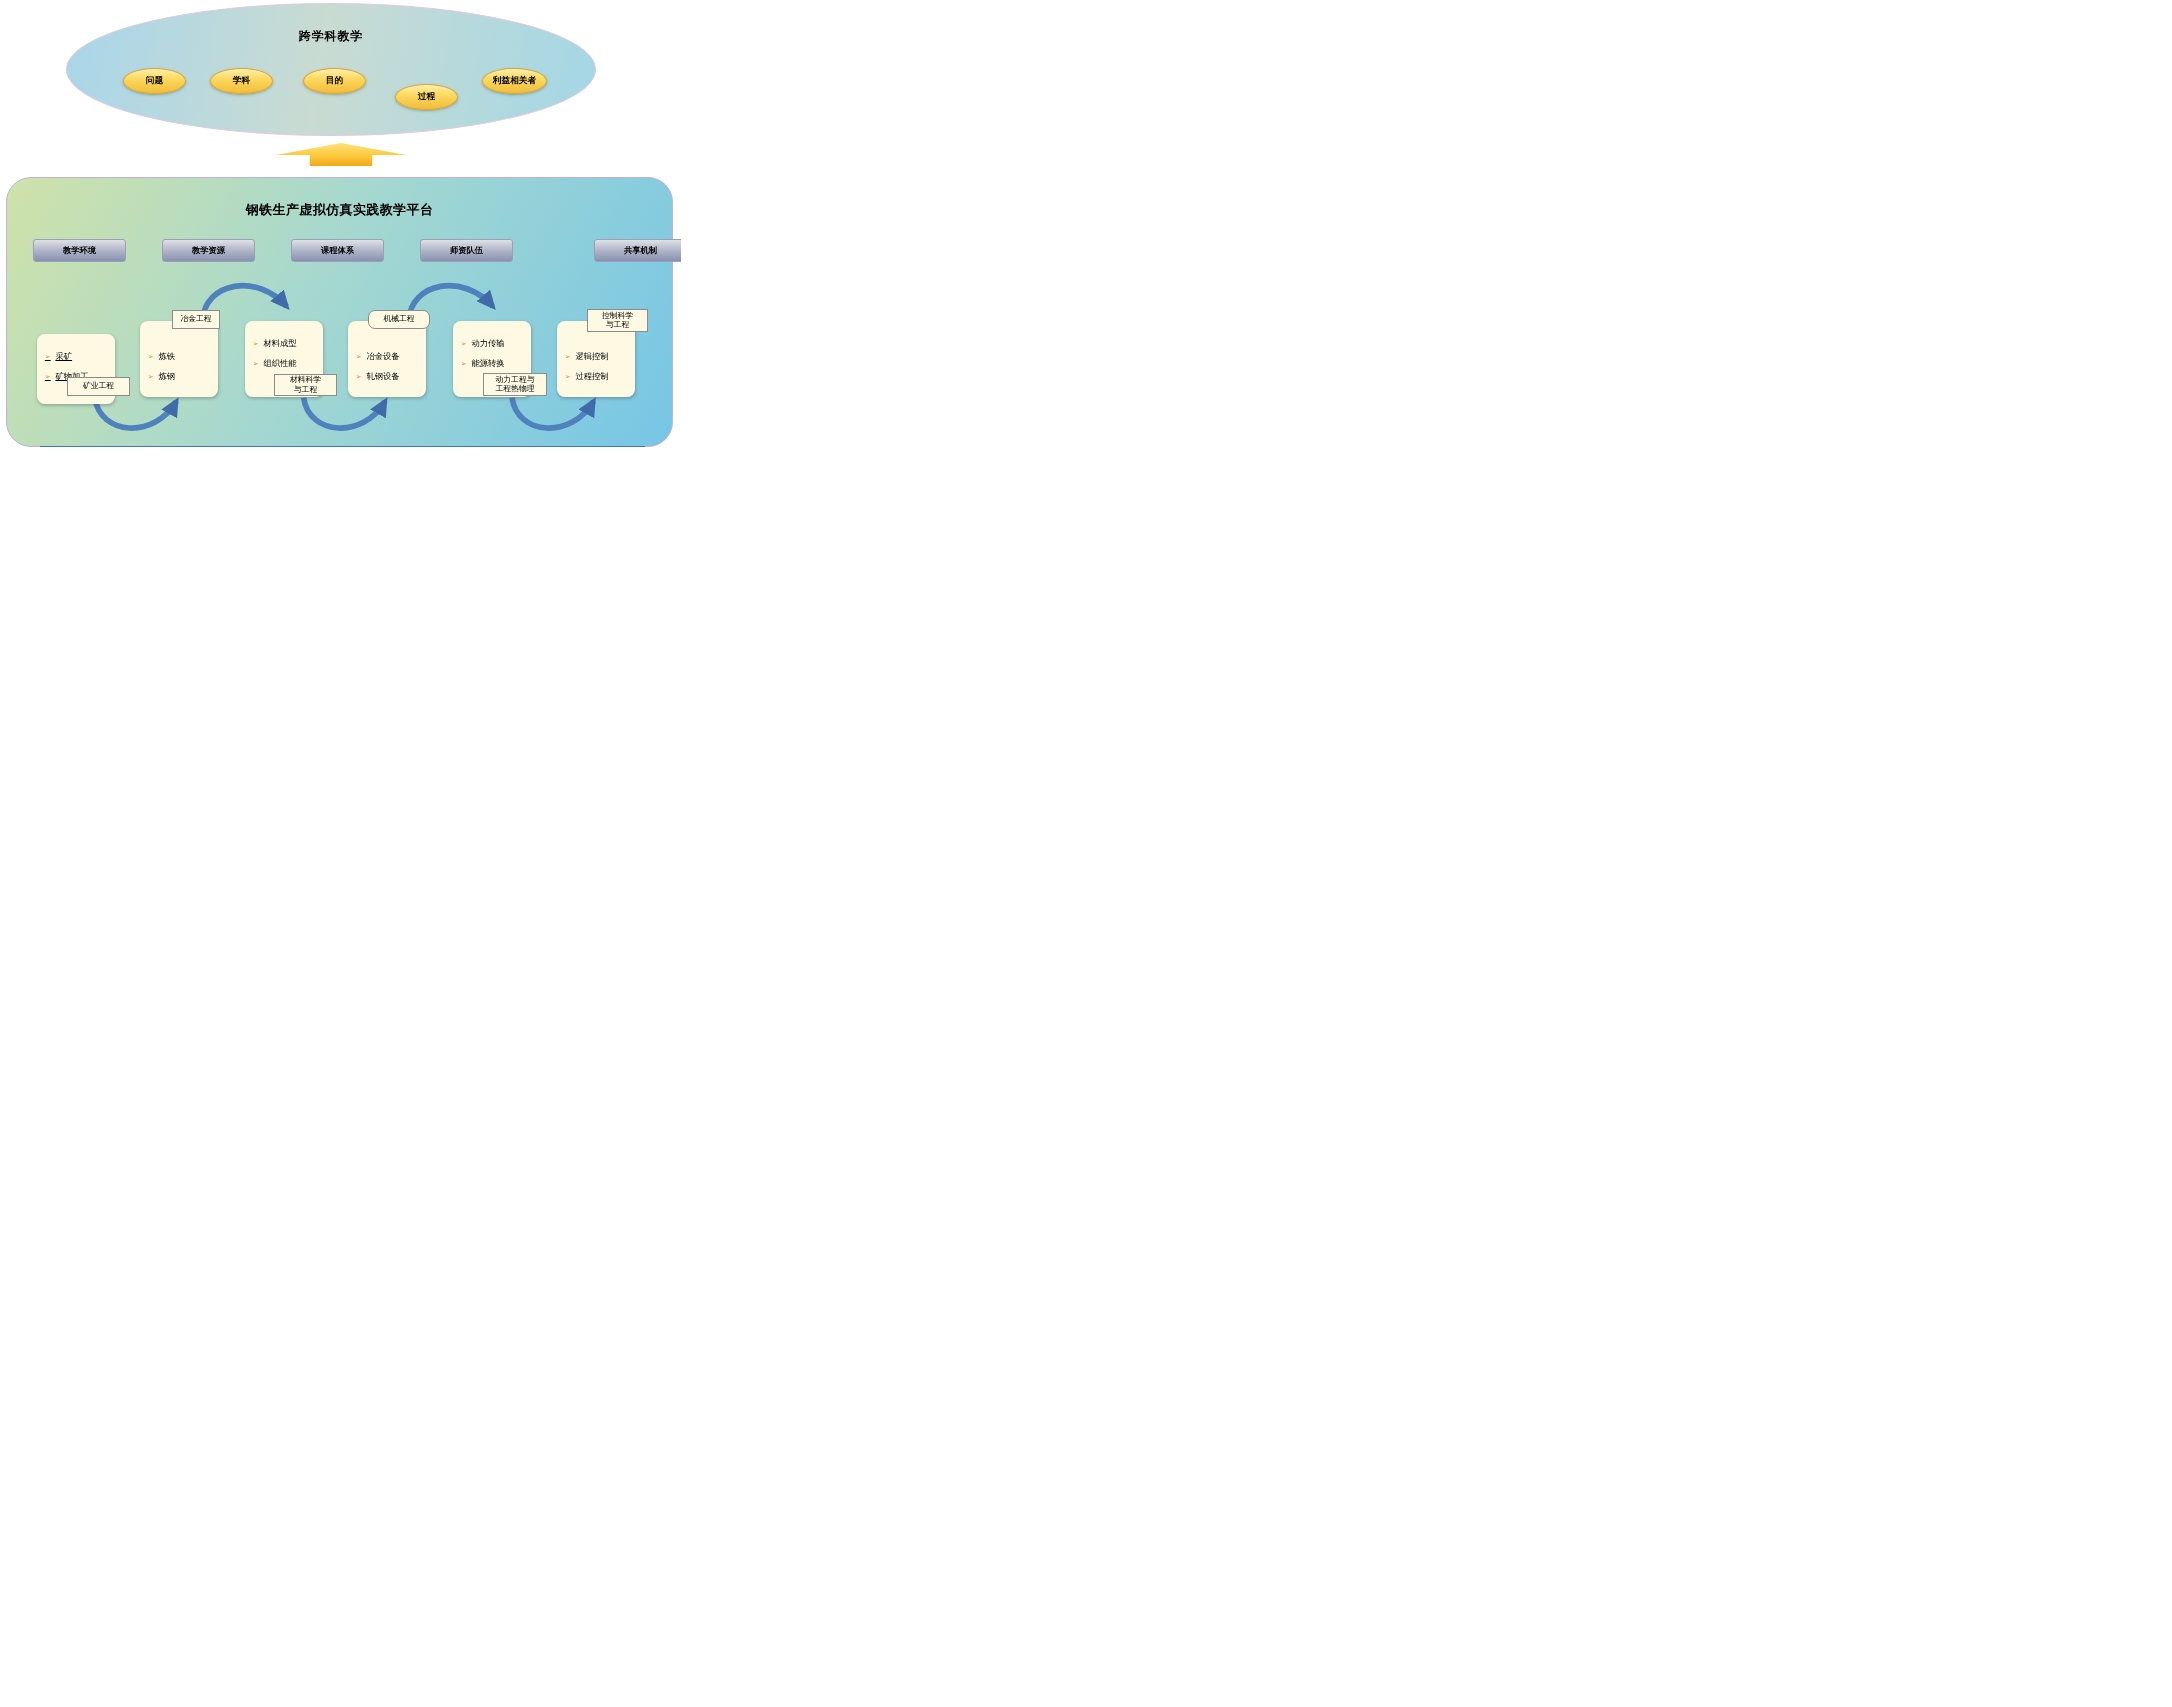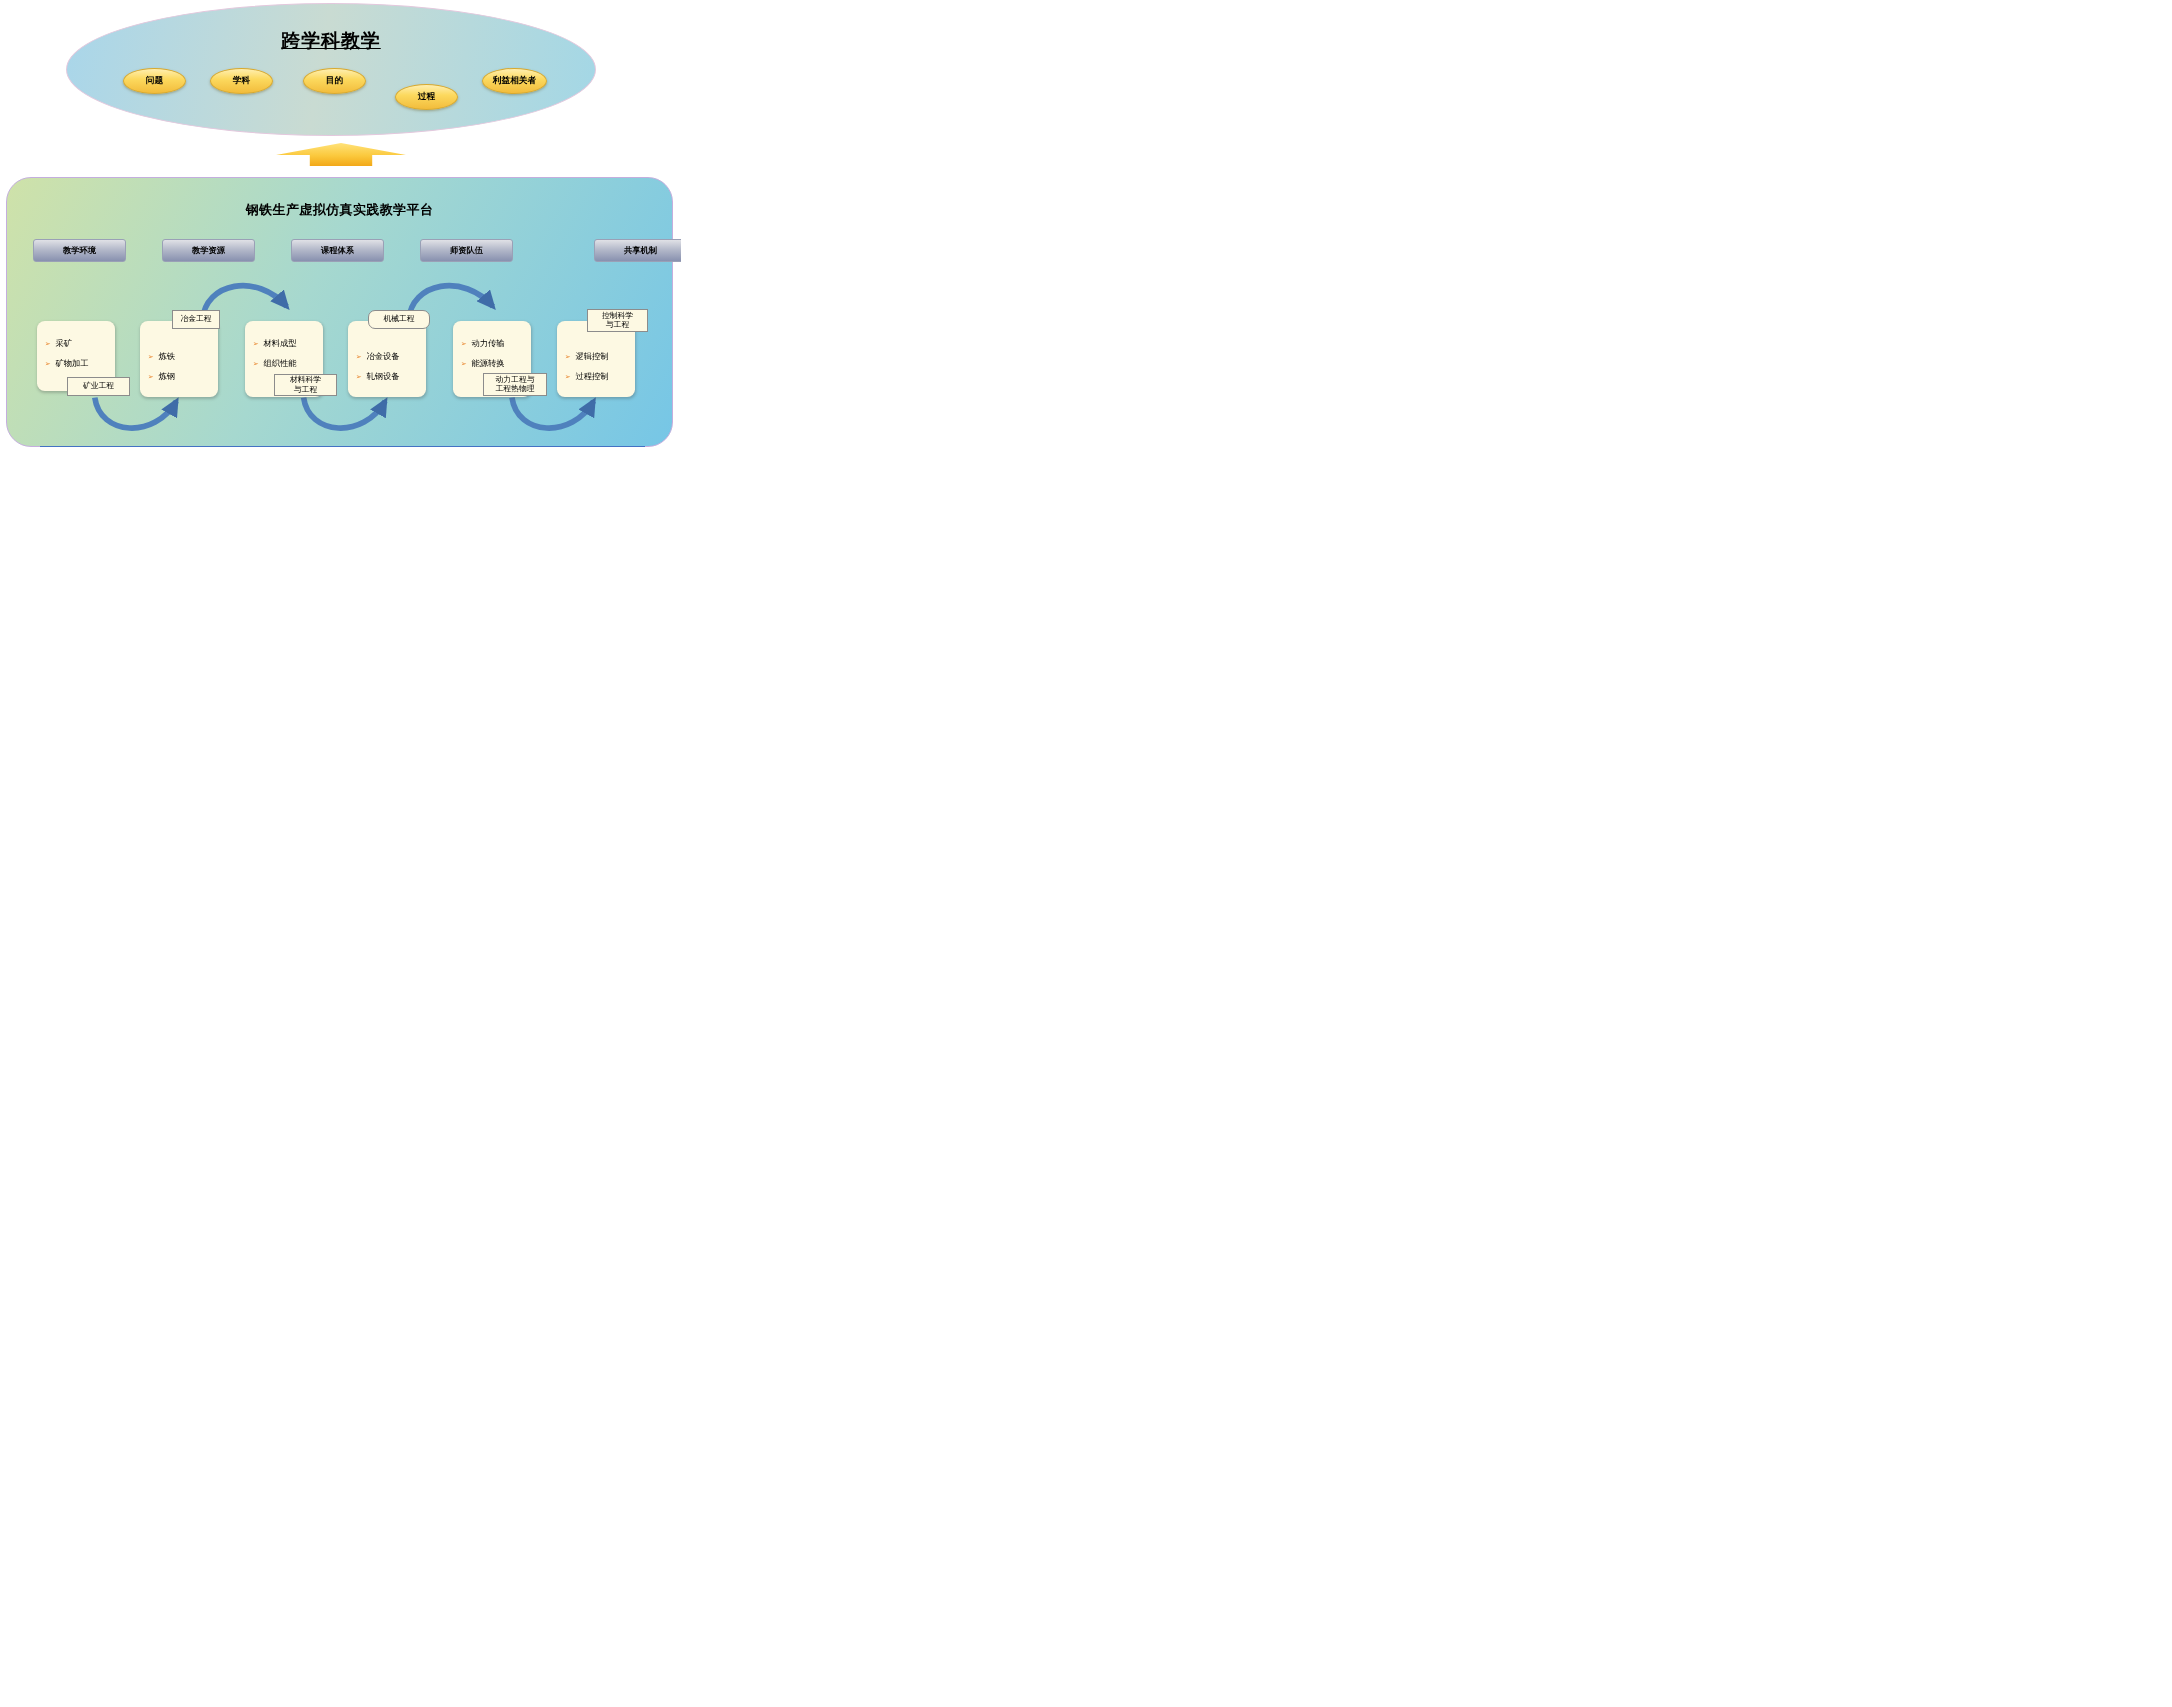--- a/index.html
+++ b/index.html
@@ -11,23 +11,22 @@
   
   .top-ellipse {
     position:absolute; left:66px; top:2.6px; width:530px; height:133px;
     border-radius:50%;
     background:linear-gradient(100deg,#a9d6ea 0%,#c9dbd2 48%,#a3d7e6 100%);
     border:0.4px solid #e3c8dd;
     z-index:1;
   }
   .top-title {
     position:absolute; left:66px; width:530px; top:28px;
-    text-align:center; font-size:19px; font-weight:700; letter-spacing:0.9px;
-    z-index:2;
-    text-decoration:underline;
+    text-align:center; font-size:12px; font-weight:700; letter-spacing:0.9px;
+    z-index:2;
   }
   .node {
     position:absolute; top:68px; width:63px; height:26px; border-radius:50%;
     background:linear-gradient(180deg,#ffefb0 0%,#fcd95e 42%,#f2bc3b 100%);
     border:0.9px solid #d8a92f;
     display:flex; align-items:center; justify-content:center;
     font-size:8.7px; font-weight:700;
     box-shadow:0 1.3px 2.6px rgba(90,70,0,.35);
     z-index:2;
   }
@@ -66,21 +65,21 @@
 
   
   .arrows { position:absolute; left:0; top:0; z-index:2; }
 
   
   .card {
     position:absolute; width:78px; background:#fdf9e3; border-radius:7.8px;
     box-shadow:0.9px 1.3px 3px rgba(60,60,60,.28);
     z-index:3;
   }
-  .card1{left:37px;   top:321px; height:70px;}
+  .card1{left:37px;   top:334px; height:70px;text-decoration:underline;}
   .card2{left:140px;  top:321px; height:76px;}
   .card3{left:245px;  top:321px; height:76px;}
   .card4{left:348px;  top:321px; height:76px;}
   .card5{left:453px; top:321px; height:76px;}
   .card6{left:557px; top:321px; height:76px;}
   .card .items { padding:17.4px 3.5px 0 7.8px; }
   .card.tag-top .items { padding-top:30px; }
   .item { display:flex; align-items:baseline; gap:4.8px; font-size:8.3px; margin-bottom:9px; white-space:nowrap; }
   .bullet { color:#e8862f; font-size:7px; flex:0 0 auto; }
 

